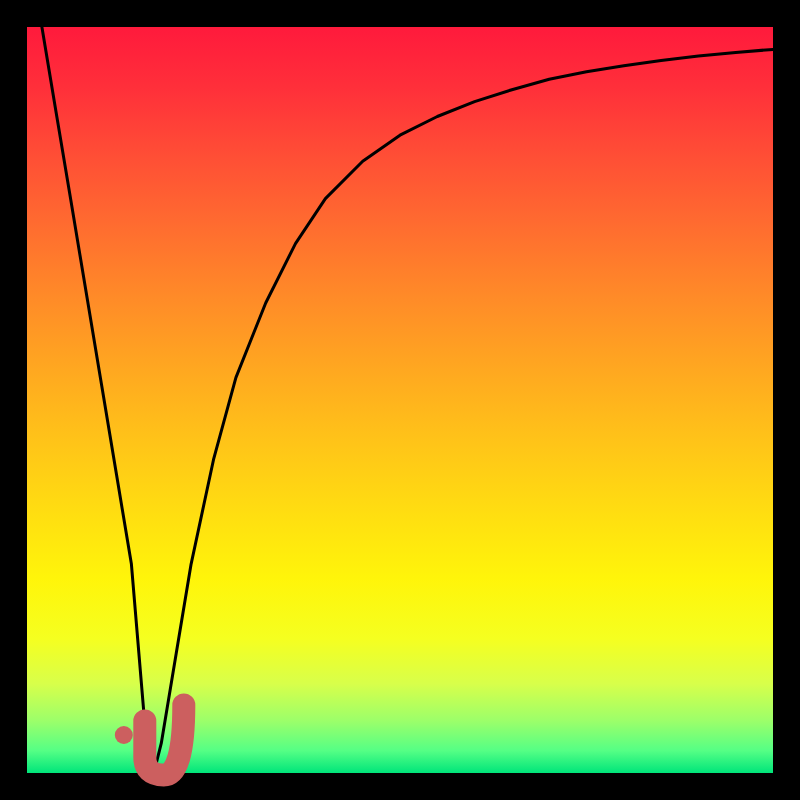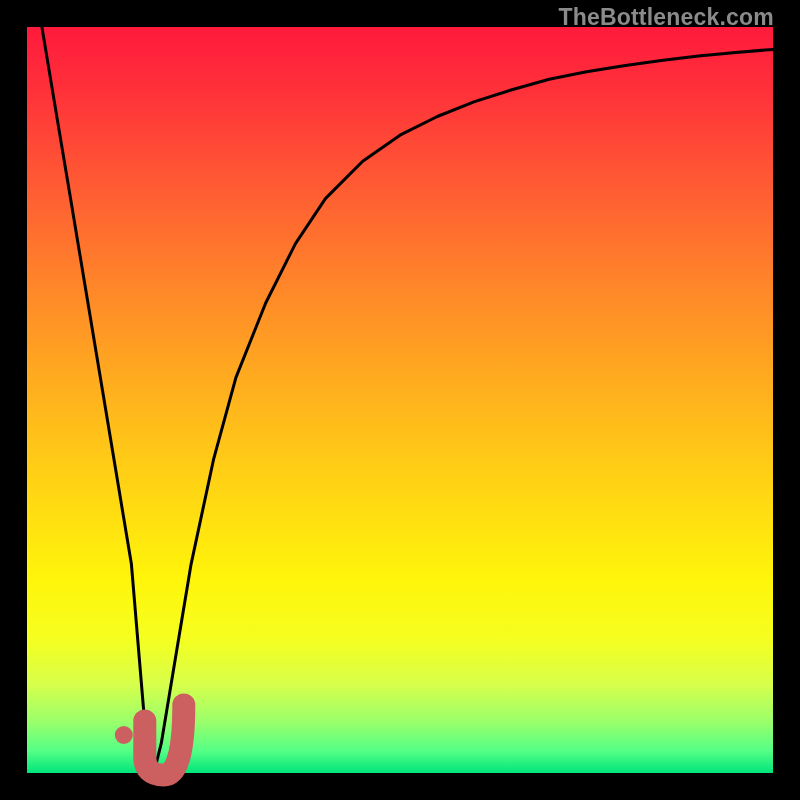--- a/index.html
+++ b/index.html
@@ -64,14 +64,13 @@
 
 <div class="frame">
   <div class="plot-area"></div>
 
   <svg class="curve-layer" viewBox="0 0 746 746">
     <path id="bottleneck-path" fill="none" stroke="#000000" stroke-width="3" stroke-linecap="round" stroke-linejoin="round" d="M14.9 0.0 L29.8 89.5 L44.8 179.0 L59.7 268.6 L74.6 358.1 L89.5 447.6 L104.4 537.1 L111.9 626.6 L119.4 716.2 L126.8 746.0 L134.3 716.2 L149.2 626.6 L164.1 537.1 L186.5 432.7 L208.9 350.6 L238.7 276.0 L268.6 216.3 L298.4 171.6 L335.7 134.3 L373.0 108.2 L410.3 89.5 L447.6 74.6 L484.9 62.7 L522.2 52.2 L559.5 44.8 L596.8 38.8 L634.1 33.6 L671.4 29.1 L708.7 25.4 L746.0 22.4"></path>
     <path id="j-marker" fill="none" stroke="#cc5f5f" stroke-width="23" stroke-linecap="round" stroke-linejoin="round" d="M 117.8 694.0 L 117.8 730.0 Q 117.8 748.0 136.8 748.0 Q 156.8 748.0 156.8 678.0"></path>
     <circle id="j-dot" r="9" fill="#cc5f5f" cx="96.8" cy="708.0"></circle>
   </svg>
 
-  <div class="watermark">TheBottleneck.com</div>
 </div>
 
 </body></html>

